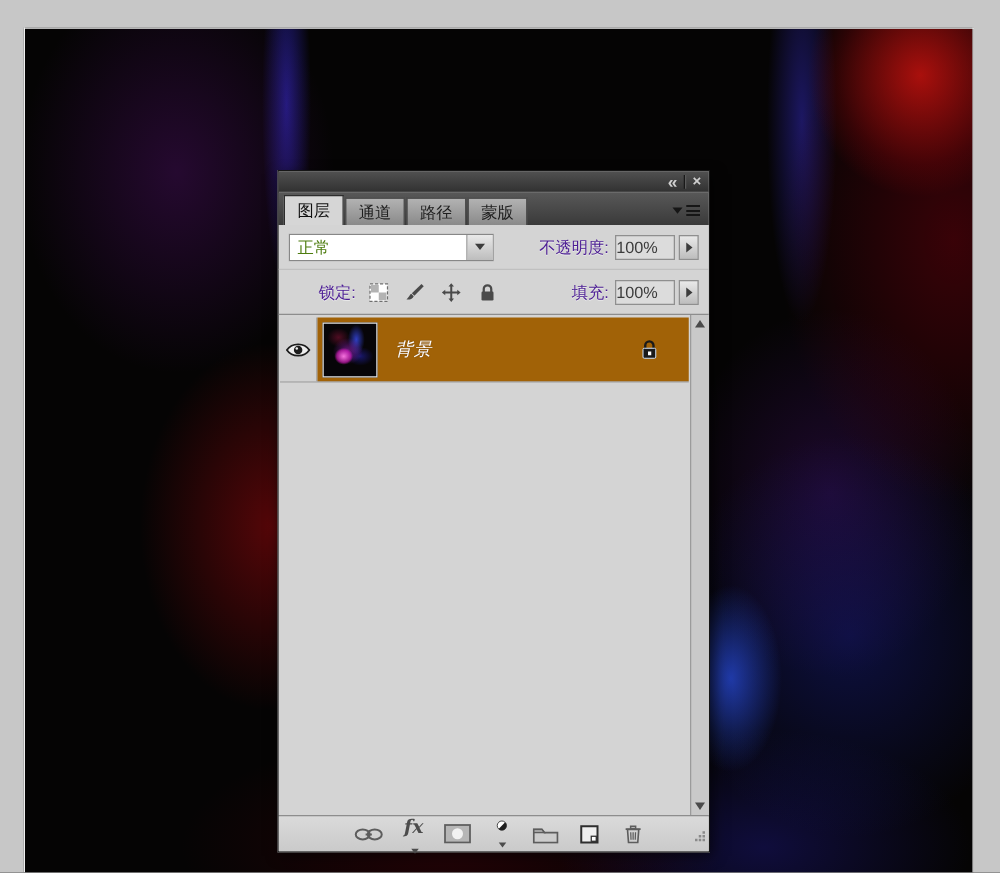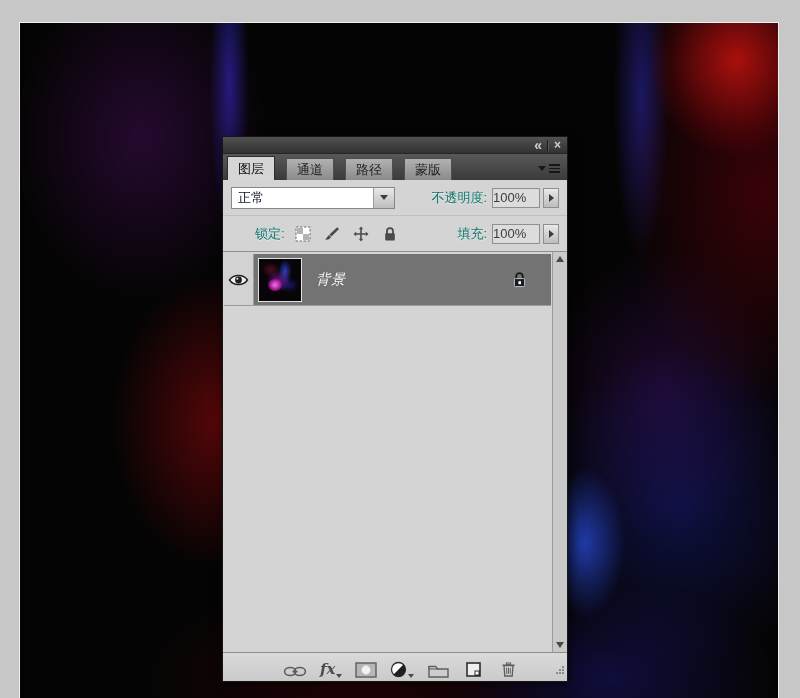--- a/index.html
+++ b/index.html
@@ -32,43 +32,43 @@
     border-bottom:1px solid #262626; display:flex; align-items:center; justify-content:flex-end; }
   .tb-btn { color:#cfcfcf; font-size:12px; line-height:15px; padding:0 6px; cursor:default; }
   .tb-collapse { font-size:14px; font-weight:bold; letter-spacing:-1px; }
   .tb-sep { width:1px; height:11px; background:#191919; box-shadow:1px 0 0 #5a5a5a; }
   .tb-close { font-weight:bold; }
 
   .tabstrip { height:26px; background:linear-gradient(#585858,#3a3a3a);
     display:flex; align-items:flex-end; padding-left:4px; }
   .tab { padding:0 10px; font-size:13px; color:#1e1e1e; white-space:nowrap;
     background:linear-gradient(#b2b2b2,#8a8a8a); border:1px solid #4e4e4e; border-bottom:none;
-    height:22px; line-height:21px; margin-right:11px; }
+    height:22px; line-height:21px; margin-right:1px; }
   .tab.active { background:#d6d6d6; color:#101010; border-color:#2d2d2d;
     height:24px; line-height:23px; }
   .panel-menu { margin-left:auto; margin-right:7px; margin-bottom:7px;
     display:flex; align-items:center; gap:3px; }
   .pm-tri { width:0; height:0; border-left:4px solid transparent; border-right:4px solid transparent;
     border-top:5px solid #161616; }
   .pm-lines { width:11px; height:9px;
     background:linear-gradient(#161616 0 1.6px, transparent 1.6px 3.6px, #161616 3.6px 5.2px,
       transparent 5.2px 7.2px, #161616 7.2px 8.8px, transparent 8.8px); }
 
   .ctrl-row { height:36px; display:flex; align-items:center; padding:0 8px; background:#d4d4d4; }
   .row-blend { border-bottom:1px solid #c0c0c0; }
   .row-lock { border-bottom:1px solid #8d8d8d;padding-left:32px; }
 
   .combo { width:164px; height:22px; display:flex; border:1px solid #878787; background:#fff; }
-  .combo-value { flex:1; font-size:13px; color:#0f172a; line-height:20px; padding-left:6px; }
+  .combo-value { flex:1; font-size:13px; color:#4d7c0f; line-height:20px; padding-left:6px; }
   .combo-arrow { width:21px; background:linear-gradient(#e9e9e9,#bdbdbd); border-left:1px solid #9a9a9a;
     display:flex; align-items:center; justify-content:center; }
   .tri-down { width:0; height:0; border-left:4px solid transparent; border-right:4px solid transparent;
     border-top:5px solid #3c3c3c; }
 
-  .dim-label { color:#0f766e; font-size:13px; text-shadow:0 1px 0 #e9e9e9; white-space:nowrap; }
+  .dim-label { color:#4c1d95; font-size:13px; text-shadow:0 1px 0 #e9e9e9; white-space:nowrap; }
   .val-box { width:48px; height:20px; margin-left:5px; background:#dcdcdc; border:1px solid #8f8f8f;
     font-size:13px; color:#3c3c3c; line-height:18px; }
   .spin-btn { width:16px; height:20px; margin-left:3px; background:linear-gradient(#e9e9e9,#bdbdbd);
     border:1px solid #8f8f8f; display:flex; align-items:center; justify-content:center; }
   .tri-right { width:0; height:0; border-top:4px solid transparent; border-bottom:4px solid transparent;
     border-left:5px solid #3c3c3c; }
   .spacer { flex:1; }
 
   .lock-icons { display:flex; align-items:center; gap:9px; margin-left:8px; }
   .icon-btn { width:20px; height:20px; display:flex; align-items:center; justify-content:center; }
@@ -78,36 +78,36 @@
     background:#c9c9c9; border-left:1px solid #9b9b9b; }
   .sb-up { position:absolute; top:4px; left:3px; width:0; height:0;
     border-left:4px solid transparent; border-right:4px solid transparent; border-bottom:6px solid #4a4a4a; }
   .sb-down { position:absolute; bottom:4px; left:3px; width:0; height:0;
     border-left:4px solid transparent; border-right:4px solid transparent; border-top:6px solid #4a4a4a; }
 
   .layers-list { position:absolute; left:1px; right:16px; top:2px; }
   .layer-row { display:flex; height:52px; border-bottom:1px solid #9c9c9c; }
   .eye-cell { width:30px; background:#d2d2d2; border-right:1px solid #9c9c9c;
     display:flex; align-items:center; justify-content:center; }
-  .layer-main { flex:1; background:#737373; display:flex; align-items:center; }
+  .layer-main { flex:1; background:#a16207; display:flex; align-items:center; }
   .thumb { width:44px; height:44px; margin-left:4px; border:1px solid #e4e4e4;
     background:
       radial-gradient(10px 9px at 38% 62%, rgba(255,120,230,0.95), rgba(230,30,200,0.6) 55%, transparent 75%),
       radial-gradient(16px 14px at 46% 52%, rgba(180,40,220,0.55), transparent 75%),
       radial-gradient(9px 16px at 62% 30%, rgba(60,80,255,0.75), transparent 75%),
       radial-gradient(14px 10px at 70% 62%, rgba(40,40,200,0.5), transparent 75%),
       radial-gradient(12px 10px at 28% 26%, rgba(150,20,60,0.5), transparent 75%),
       #070508; }
   .layer-name { margin-left:14px; font-size:14px; font-style:italic; color:#ffffff;
     letter-spacing:1px; text-shadow:0 0 1px rgba(0,0,40,0.4); }
   .layer-lock { margin-left:auto; margin-right:24px; display:flex; }
 
   .bottom-bar { position:relative; height:29px; background:linear-gradient(#dadada,#cacaca);
     border-top:1px solid #8d8d8d; display:flex; align-items:center; padding-left:60px; gap:13px; }
-  .bb-btn { height:22px; min-width:22px; display:flex; align-items:flex-end; justify-content:center; }
+  .bb-btn { height:22px; min-width:22px; display:flex; align-items:center; justify-content:center;flex-direction:column; }
   .fx-text { font-family:"DejaVu Serif","Liberation Serif",serif; font-style:italic;
     font-size:15px; color:#4c4c4c; font-weight:bold; }
   .mini-tri { width:0; height:0; border-left:3px solid transparent; border-right:3px solid transparent;
     border-top:4px solid #4c4c4c; margin-left:1px; margin-top:9px; }
   .grip { position:absolute; right:2px; bottom:2px; }
 </style>
 </head>
 <body>
 
 <div class="workspace">

